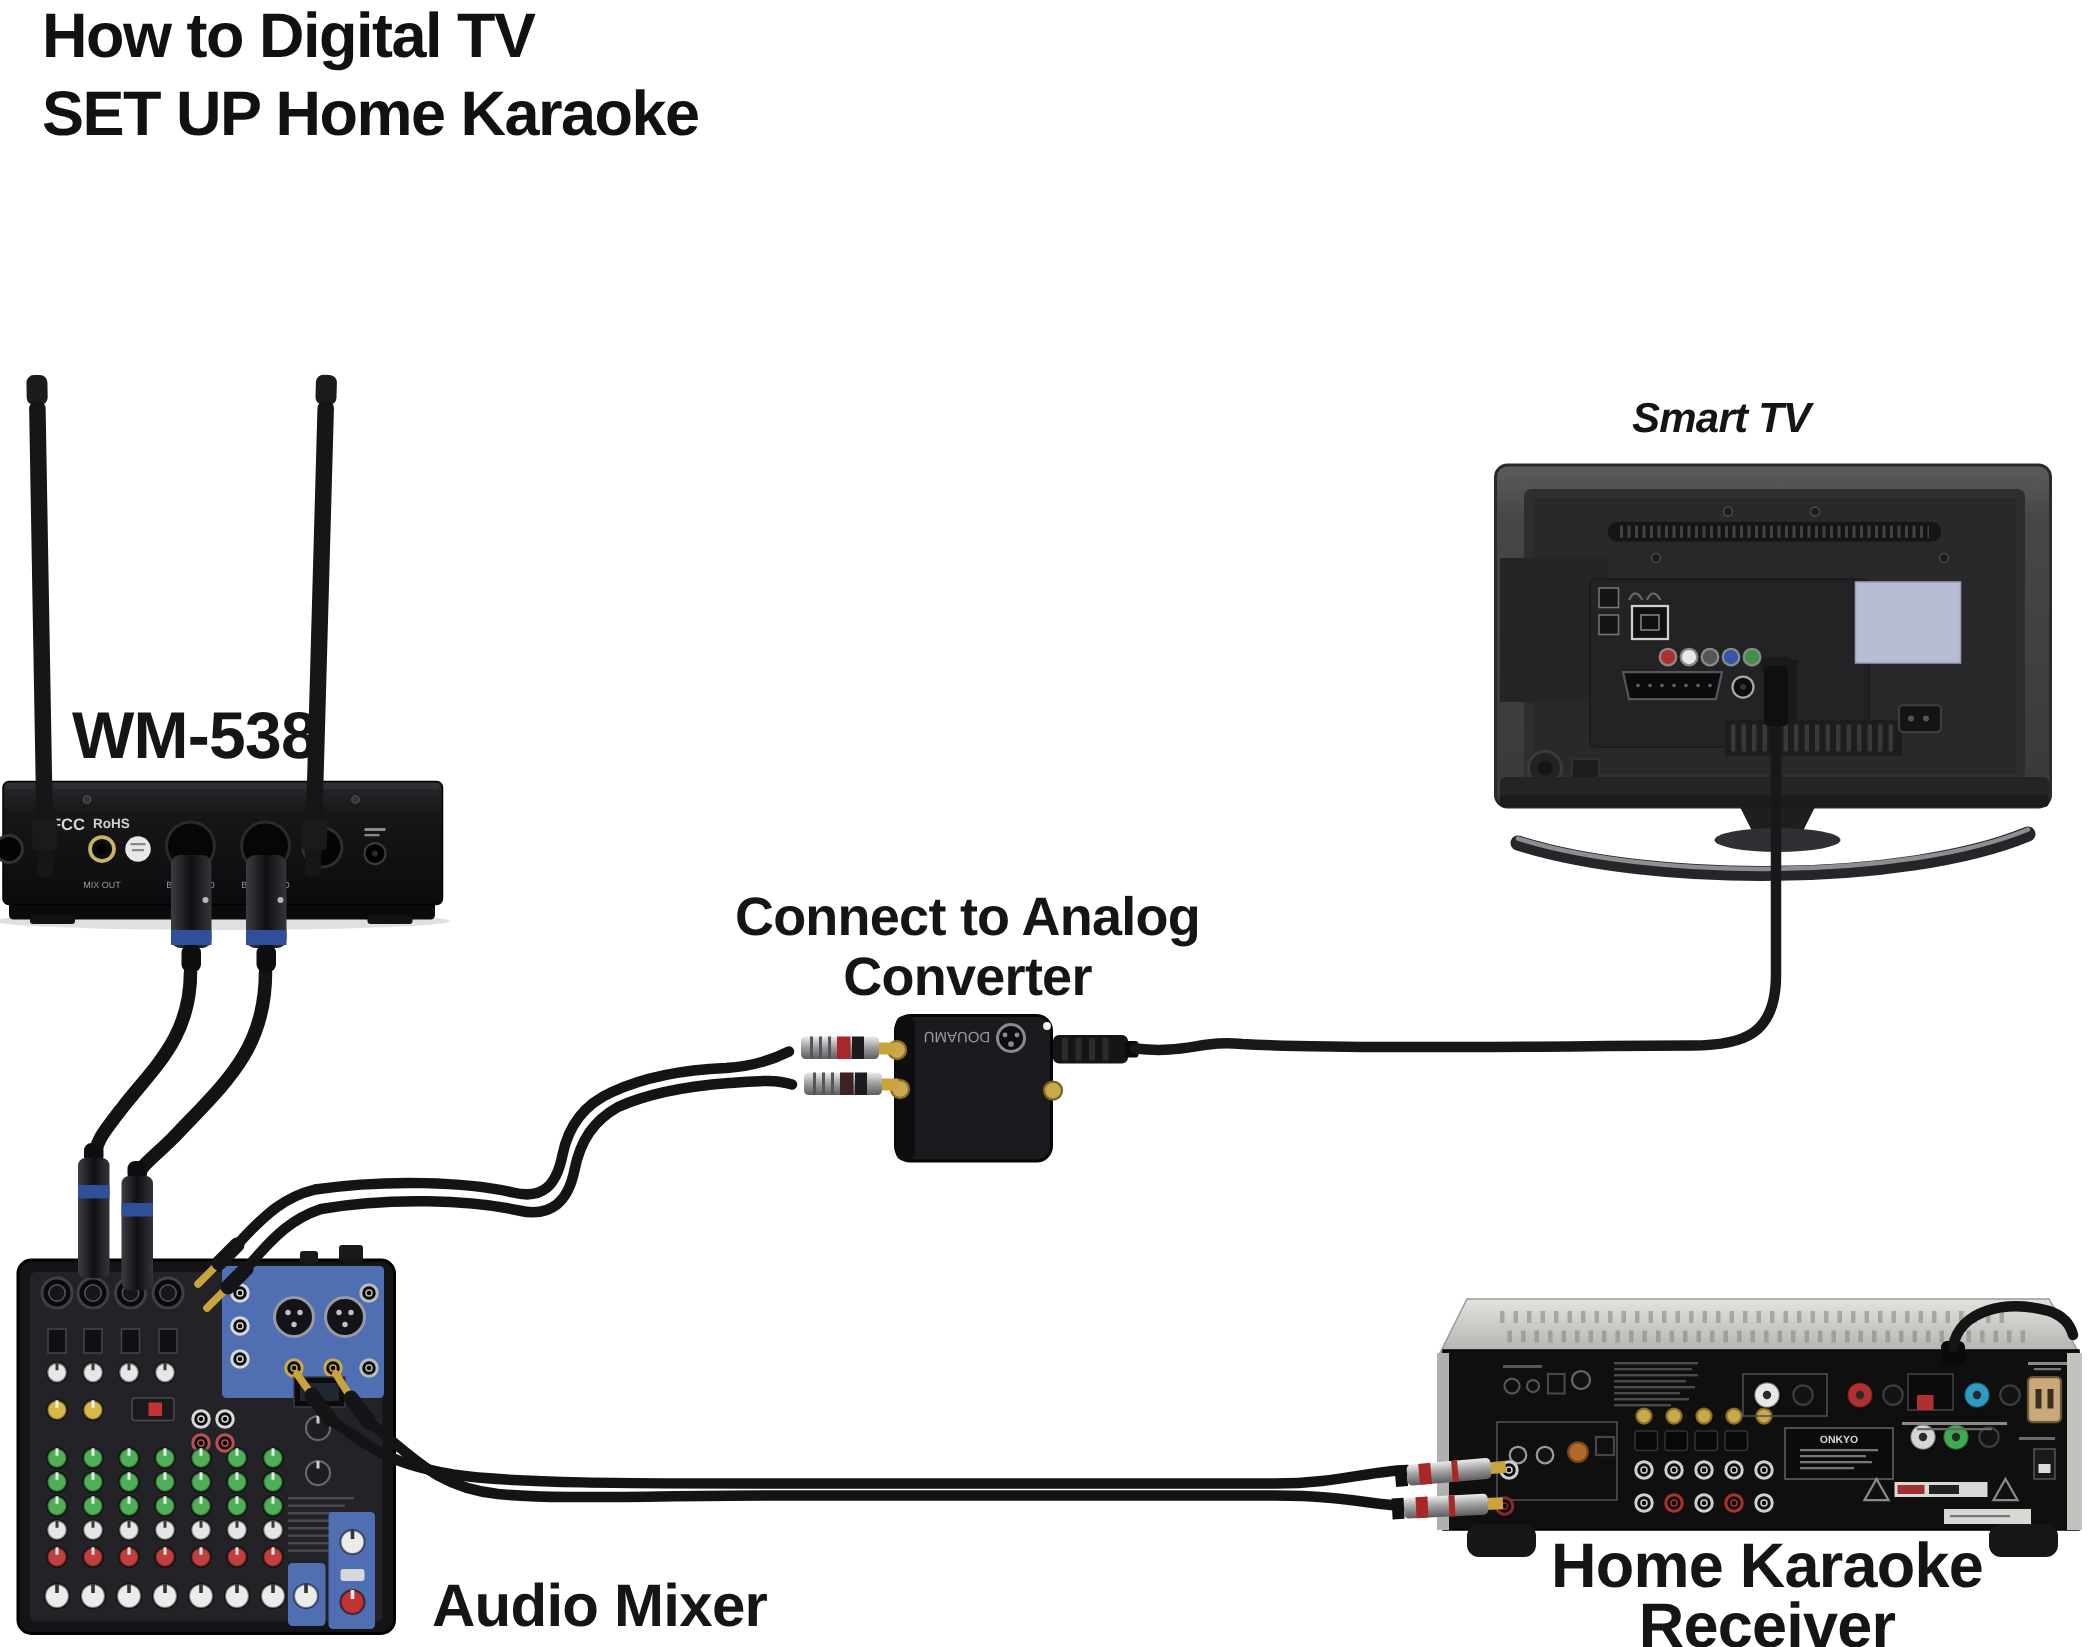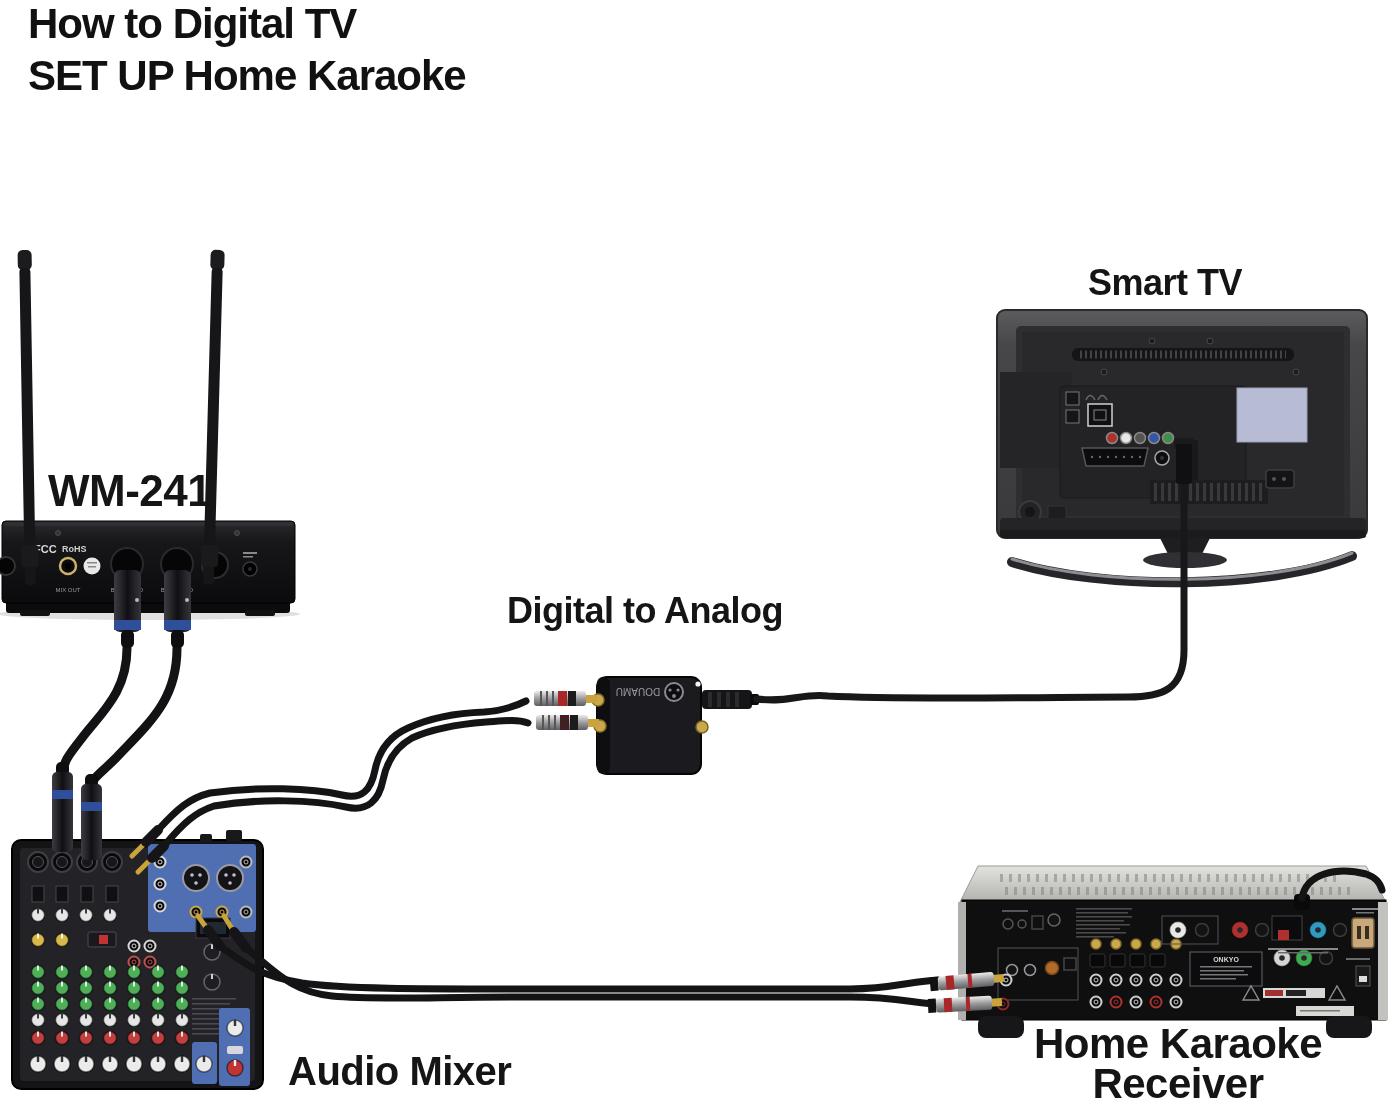--- a/index.html
+++ b/index.html
@@ -2,21 +2,21 @@
 <html><head>
 <meta charset="utf-8">
 <style>
   html,body{margin:0;padding:0;background:#fff;}
   #canvas{position:relative;width:1392px;height:1098px;background:#fff;overflow:hidden;
           font-family:"Liberation Sans",sans-serif;}
   #art{position:absolute;left:0;top:0;}
   .lbl{position:absolute;font-weight:bold;color:#151515;white-space:nowrap;line-height:1.05;
        letter-spacing:-0.5px;}
   .title-line{font-size:42px;letter-spacing:-1px;color:#111;}
-  .dev{font-size:36px;}
+  .dev{font-size:28px;font-style:italic;}
   .centered{text-align:center;}
 </style>
 </head>
 <body>
 
 <div id="canvas">
 
 <svg id="art" width="1392" height="1098" viewBox="0 0 1392 1098" xmlns="http://www.w3.org/2000/svg">
   <defs>
     <linearGradient id="wmGrad" x1="0" y1="0" x2="0" y2="1">
@@ -496,24 +496,25 @@
       <rect x="936" y="997" width="56" height="14" rx="3" fill="url(#metalGrad)"></rect>
       <rect x="944" y="997" width="8" height="14" fill="#a82828"></rect>
       <rect x="966" y="997" width="4" height="14" fill="#a82828"></rect>
     </g>
   </g>
 </svg>
 
 <div class="lbl title-line" style="left:28px;top:2px;">How to Digital TV</div>
 <div class="lbl title-line" style="left:28px;top:54px;text-align:right;">SET UP Home Karaoke</div>
 
-<div class="lbl" style="left:48px;top:468px;font-size:44px;">WM-241</div>
+<div class="lbl" style="left:48px;top:468px;font-size:44px;">WM-538</div>
 
 <div class="lbl dev" style="left:1088px;top:264px;">Smart TV</div>
 
-<div class="lbl centered" style="left:460px;top:592px;width:370px;font-size:36px;">Digital to Analog</div>
+<div class="lbl centered" style="left:460px;top:592px;width:370px;font-size:36px;">Connect to Analog</div>
+<div class="lbl centered" style="left:460px;top:632px;width:370px;font-size:36px;">Converter</div>
 
 <div class="lbl" style="left:272px;top:1050px;font-size:40px;margin-left:16px;">Audio Mixer</div>
 
 <div class="lbl centered" style="left:1008px;top:1022px;width:340px;font-size:42px;">Home Karaoke</div>
 <div class="lbl centered" style="left:1008px;top:1062px;width:340px;font-size:42px;">Receiver</div>
 
 </div>
 
 </body></html>

